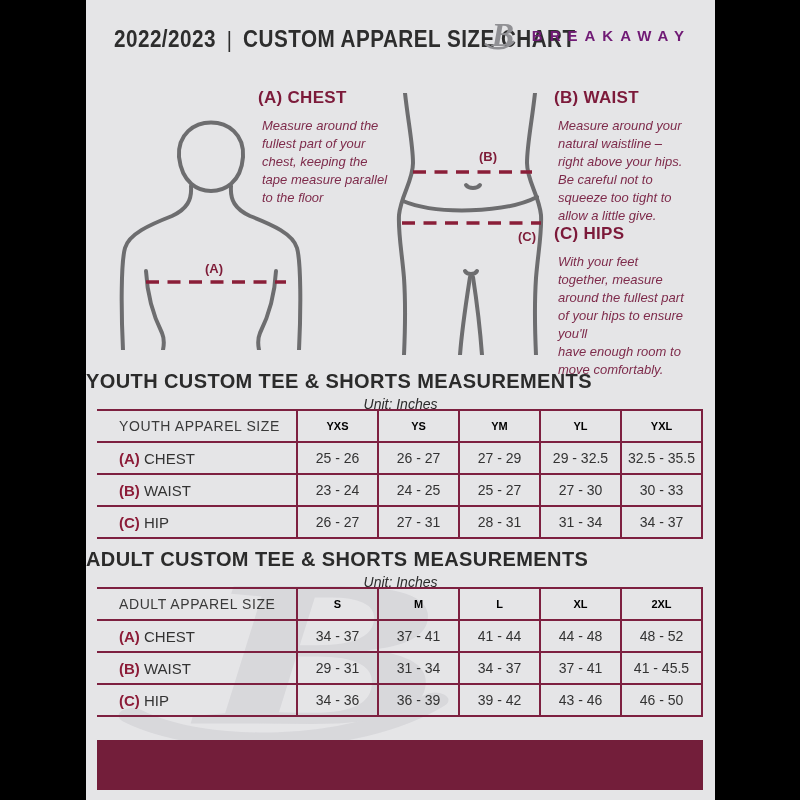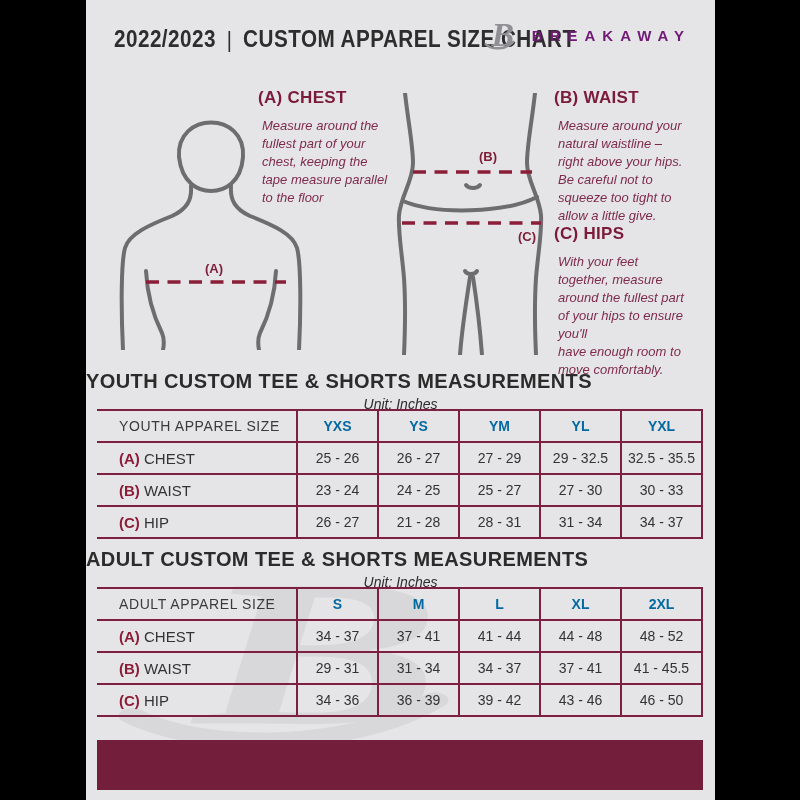--- a/index.html
+++ b/index.html
@@ -41,21 +41,21 @@
   .sec-unit{position:absolute;width:100%;text-align:center;font-size:14px;font-style:italic;
     color:#2b2b2b;z-index:1;margin-top:8px;}
   .size-table{position:absolute;left:11px;width:606px;border-collapse:collapse;
     table-layout:fixed;z-index:1;}
   .size-table td{border:2px solid #7d2040;text-align:center;vertical-align:middle;
     color:#3b3b3b;background:transparent;}
   .size-table td:first-child{border-left:none;text-align:left;padding-left:22px;}
   .size-table col.c0{width:200px;}
   .size-table tr{height:32px;}
   td.label-head{font-size:14px;letter-spacing:.6px;color:#3a3a3a;}
-  td.size-cell{font-size:14px;font-weight:bold;color:#0369a1;margin-left:28px;}
+  td.size-cell{font-size:11px;font-weight:bold;color:#000000;margin-left:28px;}
   td.row-label{font-size:15px;color:#333;}
   td.row-label .prefix{font-weight:bold;color:#8c1c38;}
   td.val-cell{font-size:14px;color:#333;}
   #youth-title{top:370px;} #youth-unit{top:388px;} #youth-table{top:409px;}
   #adult-title{top:548px;} #adult-unit{top:566px;} #adult-table{top:587px;}
   
   .footer-bar{position:absolute;left:11px;top:740px;width:606px;height:50px;
     background:#731e3a;z-index:2;}
   .watermark{position:absolute;left:5px;top:545px;z-index:0;color:#d4d4d8;opacity:.75;}
   .hidden-defs{position:absolute;width:0;height:0;overflow:hidden;}
@@ -170,21 +170,21 @@
           <td class="row-label"><span class="prefix">(B)</span> WAIST</td>
           <td class="val-cell">23 - 24</td>
           <td class="val-cell">24 - 25</td>
           <td class="val-cell">25 - 27</td>
           <td class="val-cell">27 - 30</td>
           <td class="val-cell">30 - 33</td>
         </tr>
         <tr>
           <td class="row-label"><span class="prefix">(C)</span> HIP</td>
           <td class="val-cell">26 - 27</td>
-          <td class="val-cell">21 - 28</td>
+          <td class="val-cell">27 - 31</td>
           <td class="val-cell">28 - 31</td>
           <td class="val-cell">31 - 34</td>
           <td class="val-cell">34 - 37</td>
         </tr>
       </tbody>
   </table>
 
   <div class="sec-title" id="adult-title">ADULT CUSTOM TEE &amp; SHORTS MEASUREMENTS</div>
   <div class="sec-unit" id="adult-unit">Unit: Inches</div>
   <table class="size-table" id="adult-table">

